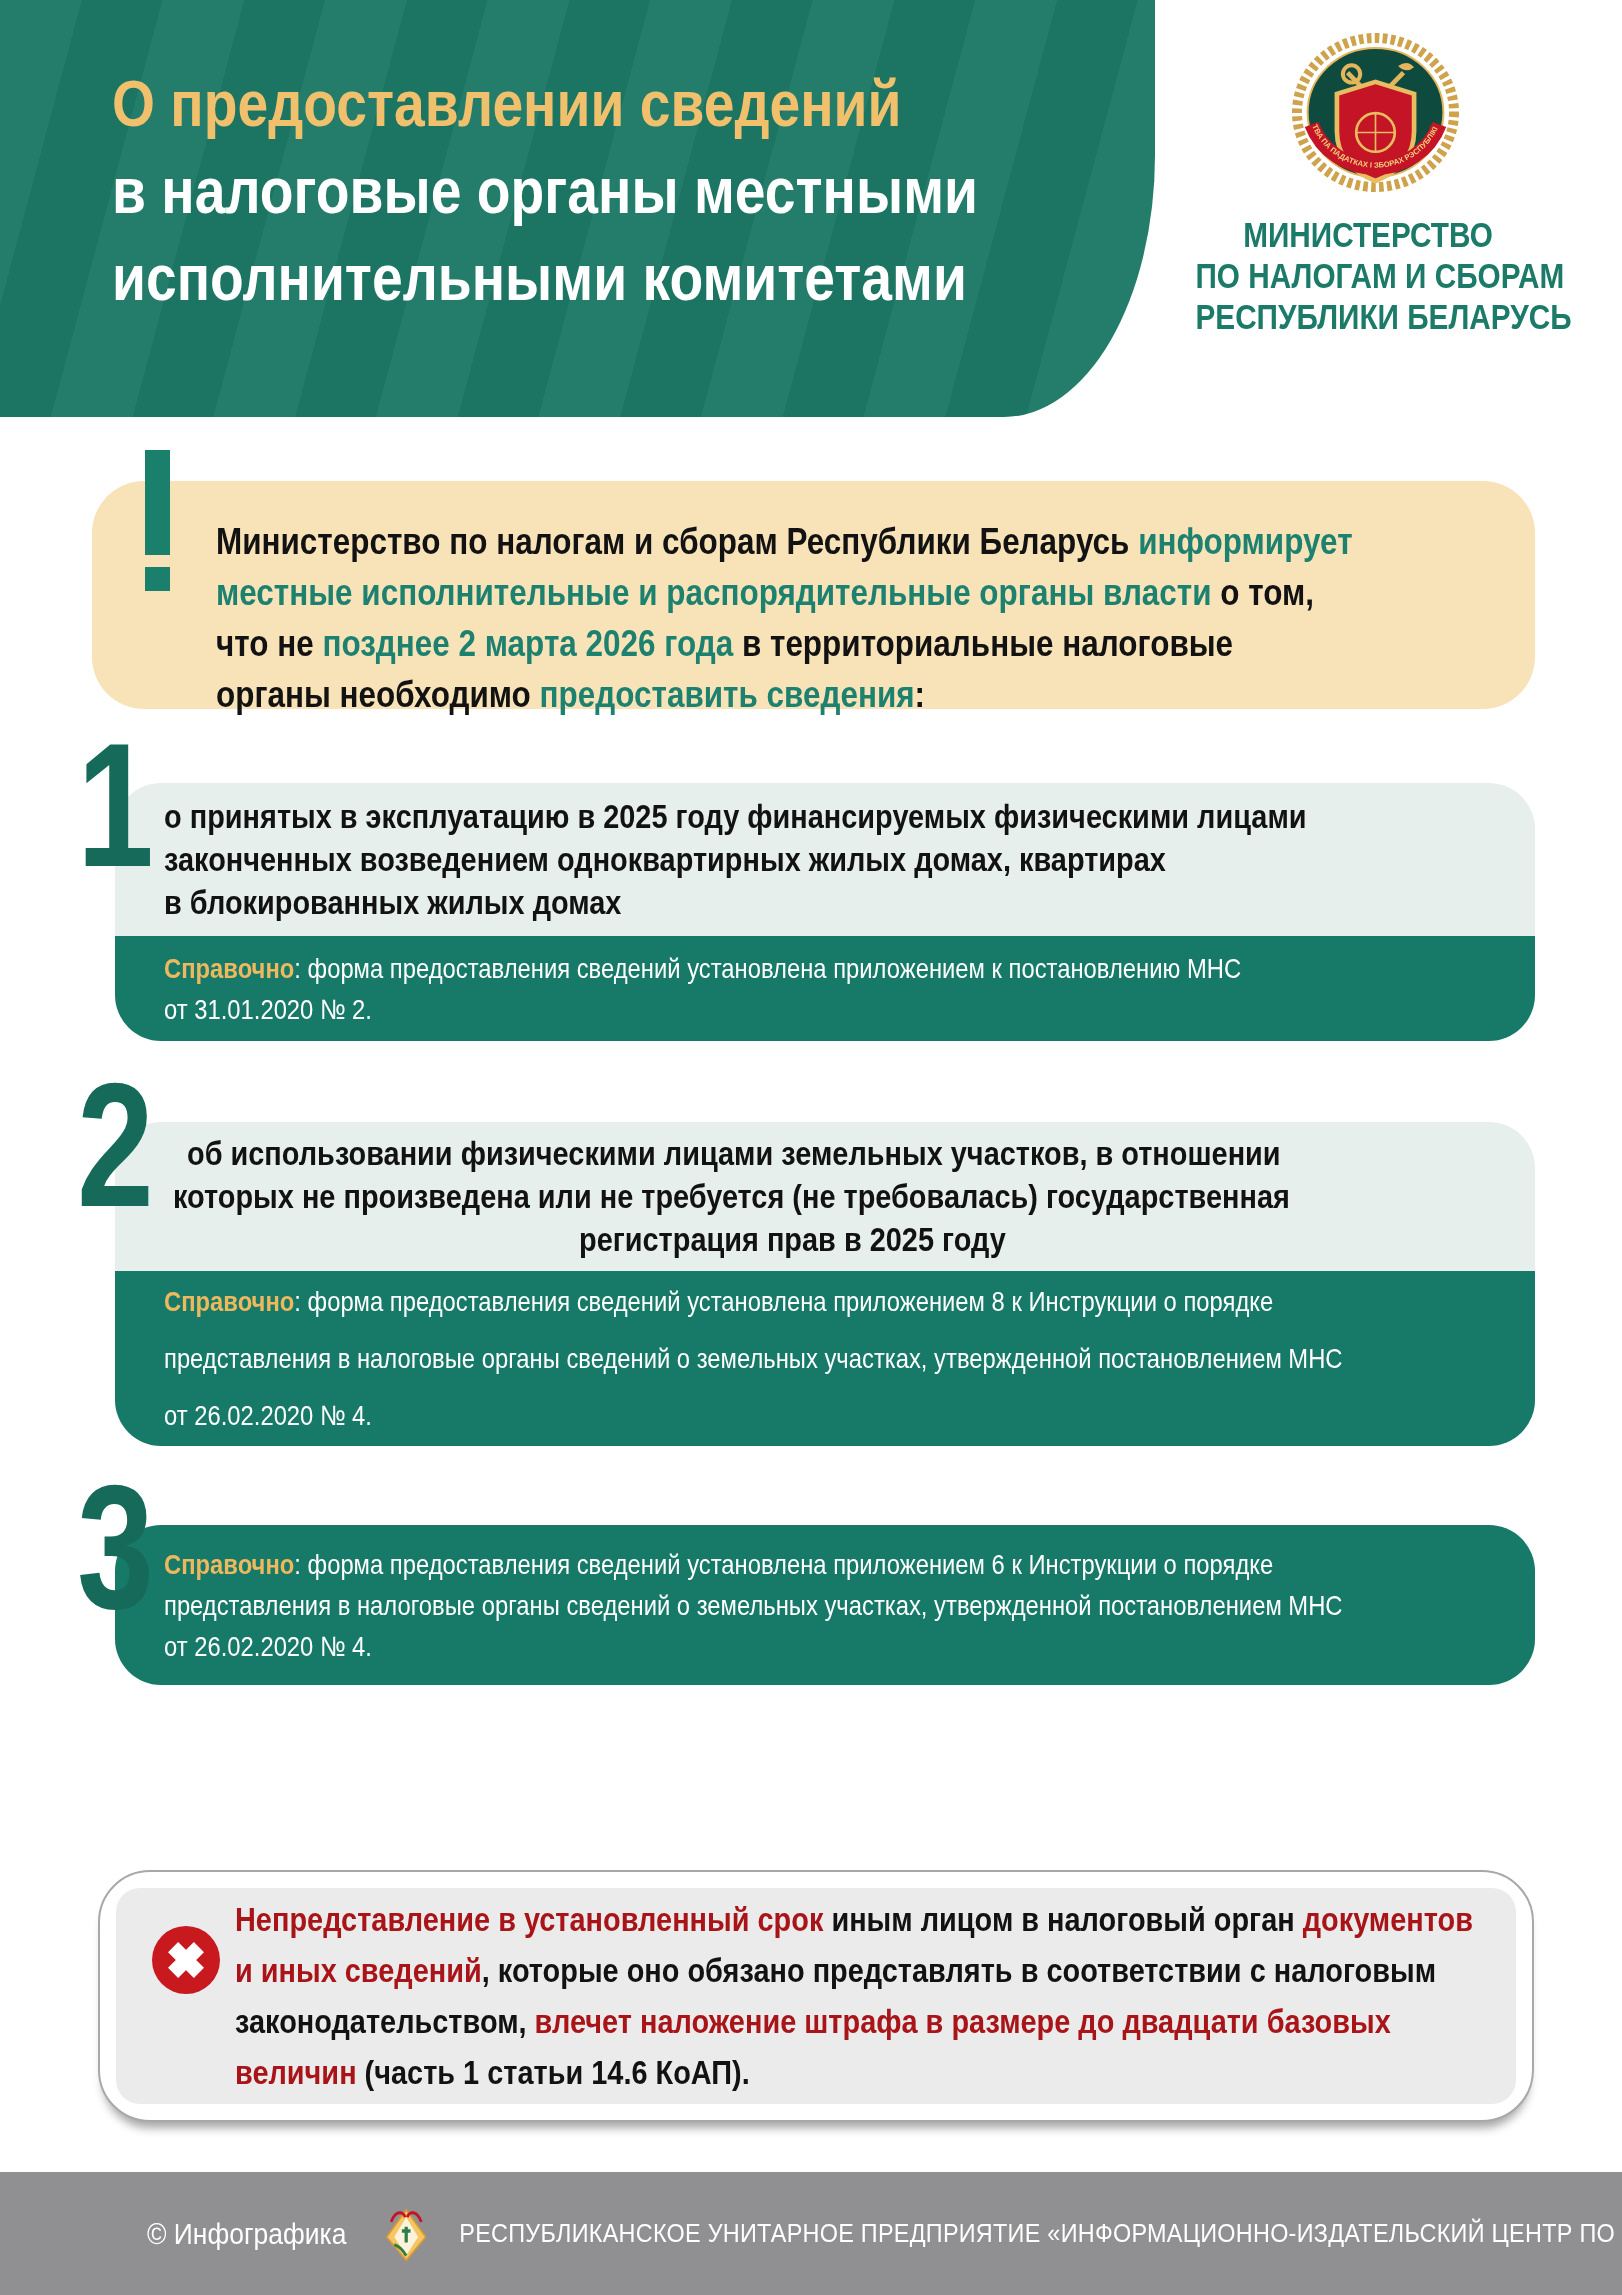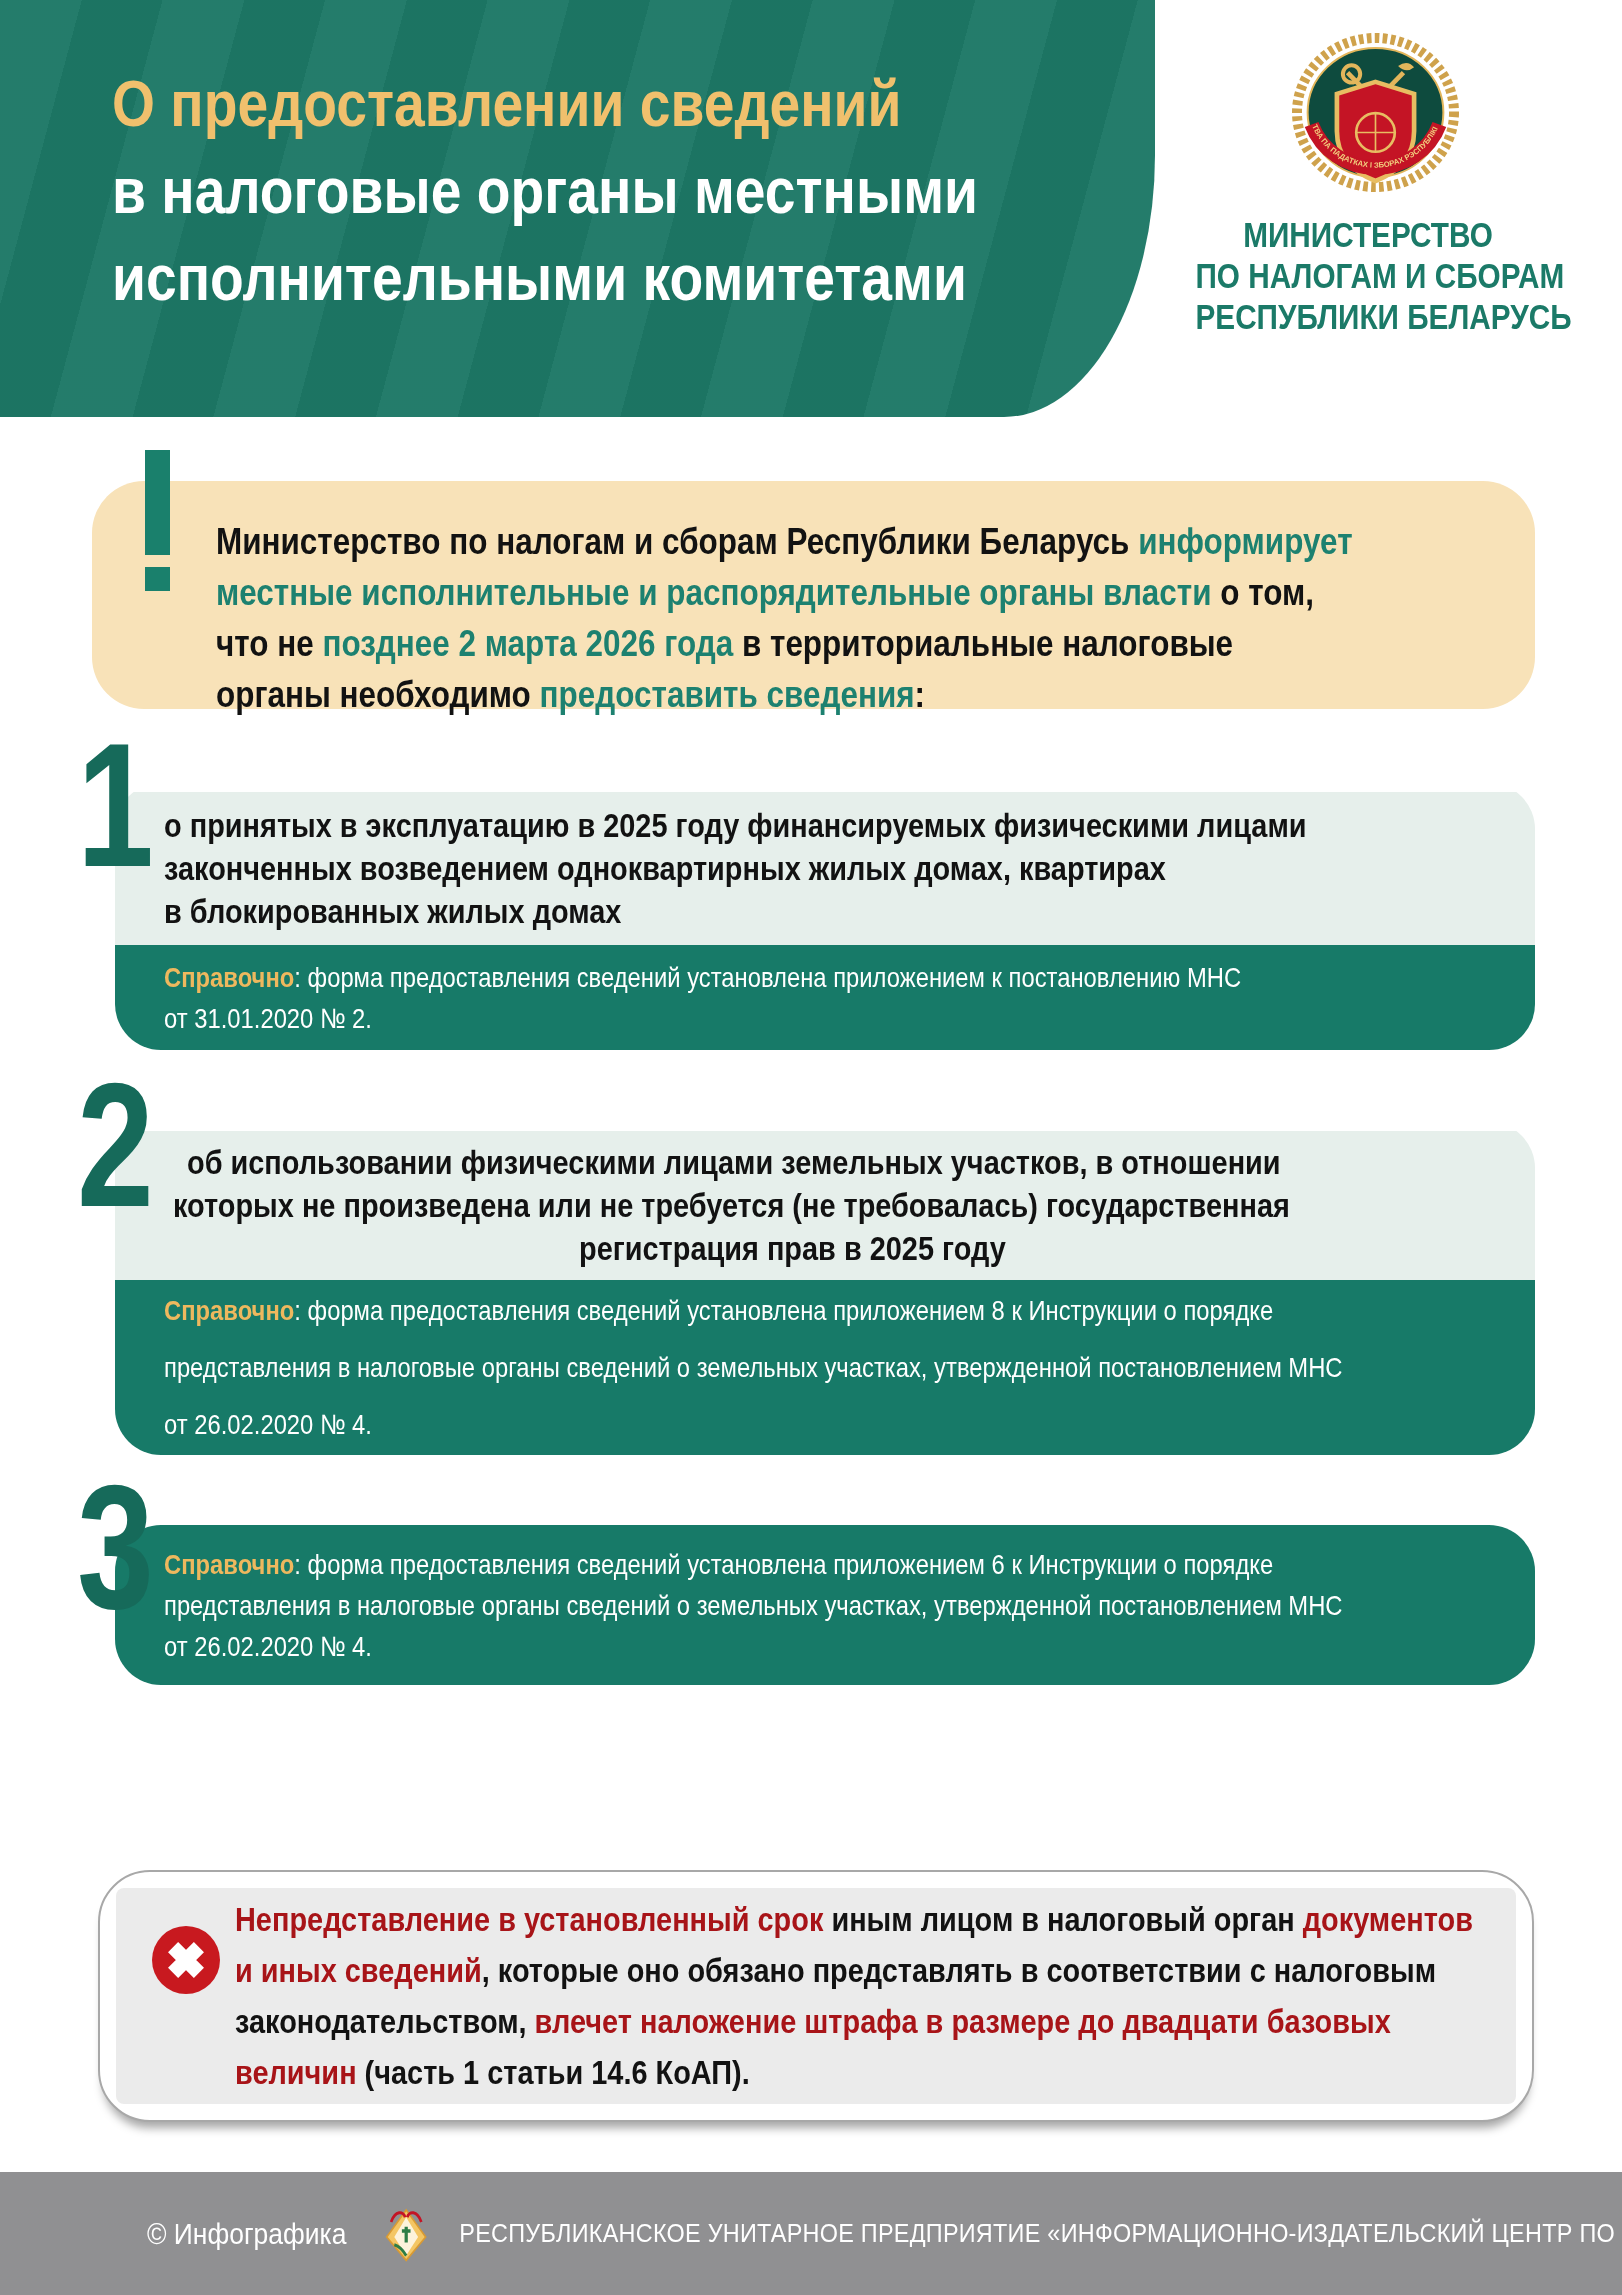--- a/index.html
+++ b/index.html
@@ -30,33 +30,33 @@
   .exclaim-bar{position:absolute;left:145px;top:450px;width:25px;height:105px;background:#1a806c;}
   .exclaim-dot{position:absolute;left:145px;top:567px;width:25px;height:23.6px;background:#1a806c;}
   .callout-text{position:absolute;left:216px;top:516px;font-size:37px;line-height:51px;font-weight:bold;color:#121212;}
   .grn{color:#1d8170;}
 
   
   .numeral{position:absolute;left:77px;font-size:177px;line-height:1;font-weight:bold;color:#166a5a;
            transform:scaleX(.78);transform-origin:0 0;z-index:3;}
   .card{position:absolute;left:115px;width:1420px;border-radius:46px;overflow:hidden;z-index:2;}
   .card-body{background:#e6efeb;display:flex;flex-direction:column;justify-content:center;
-             padding:0 39px 0 49px;font-size:34px;line-height:43px;font-weight:bold;color:#121212;margin-top:9px;}
+             padding:0 39px 0 49px;font-size:34px;line-height:43px;font-weight:bold;color:#121212;}
   .card-note{background:#177a68;display:flex;flex-direction:column;justify-content:center;
              padding:0 39px 0 49px;font-size:28px;line-height:41px;font-weight:normal;color:#ffffff;}
   .note-label{font-weight:bold;color:#eeb85e;}
   #card1 .card-body{min-height:153px;} #card1 .card-note{min-height:105px;}
   #card2 .card-body{min-height:149px;align-items:center;} #card2 .card-note{min-height:175px;gap:16px;}
   #card3 .card-body{min-height:111px;} #card3 .card-note{min-height:160px;}
 
   
   .warning{position:absolute;left:98px;top:1870px;width:1436px;height:252px;background:#ffffff;
            border:2px solid #a8a8a8;border-radius:52px;box-sizing:border-box;
            box-shadow:0 10.5px 9.2px -5.2px rgba(0,0,0,.35);}
-  .warning-inner{position:absolute;left:15.7px;top:15.7px;right:15.7px;bottom:15.7px;background:#ebebeb;border-radius:8px;}
+  .warning-inner{position:absolute;left:15.7px;top:15.7px;right:15.7px;bottom:15.7px;background:#ebebeb;border-radius:24px;}
   .x-badge{position:absolute;left:36px;top:38px;width:68px;height:68px;}
   .warning-text{position:absolute;left:119px;top:50%;transform:translateY(-50%);
                 font-size:34px;line-height:51px;font-weight:bold;color:#121212;}
   .red{color:#a81418;}
 
   
   .footer{position:absolute;left:0;top:2172px;width:1623px;height:123px;background:#909092;}
   .footer-row{position:absolute;left:147px;top:0;height:123px;display:flex;align-items:center;
               transform:scaleX(.9);transform-origin:0 50%;white-space:nowrap;}
   .copyright{color:#ffffff;font-size:29.4px;}

